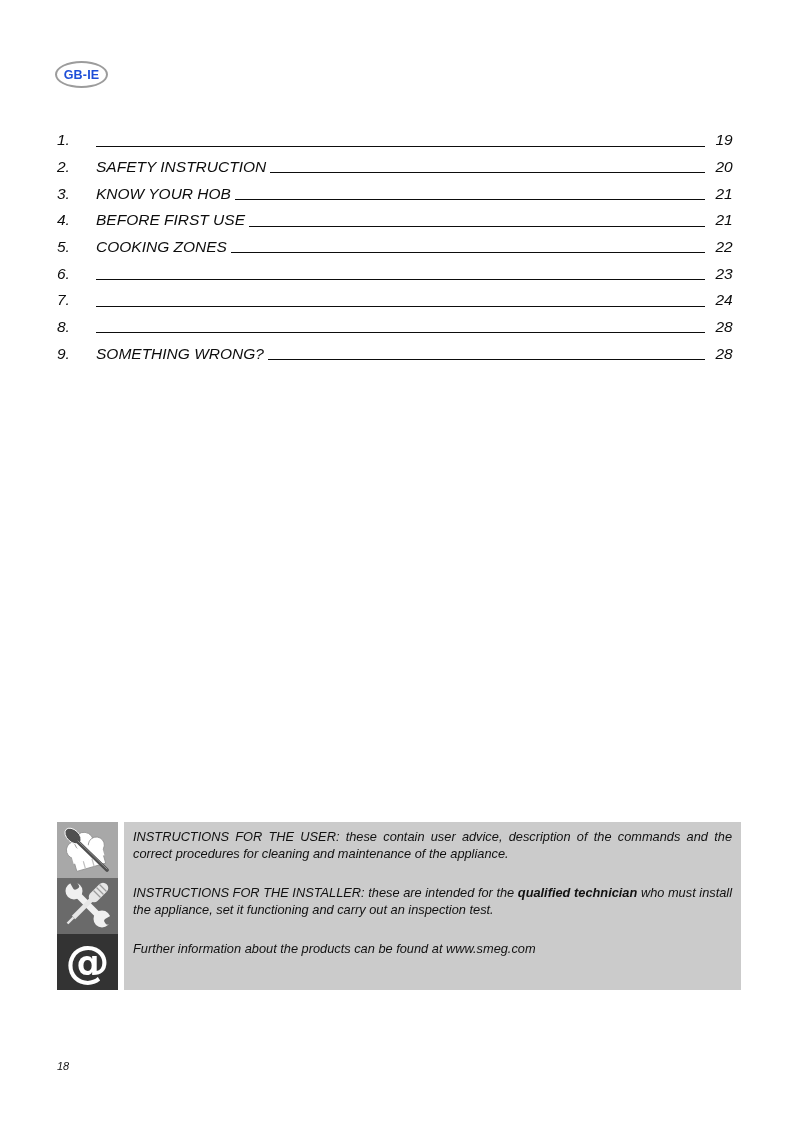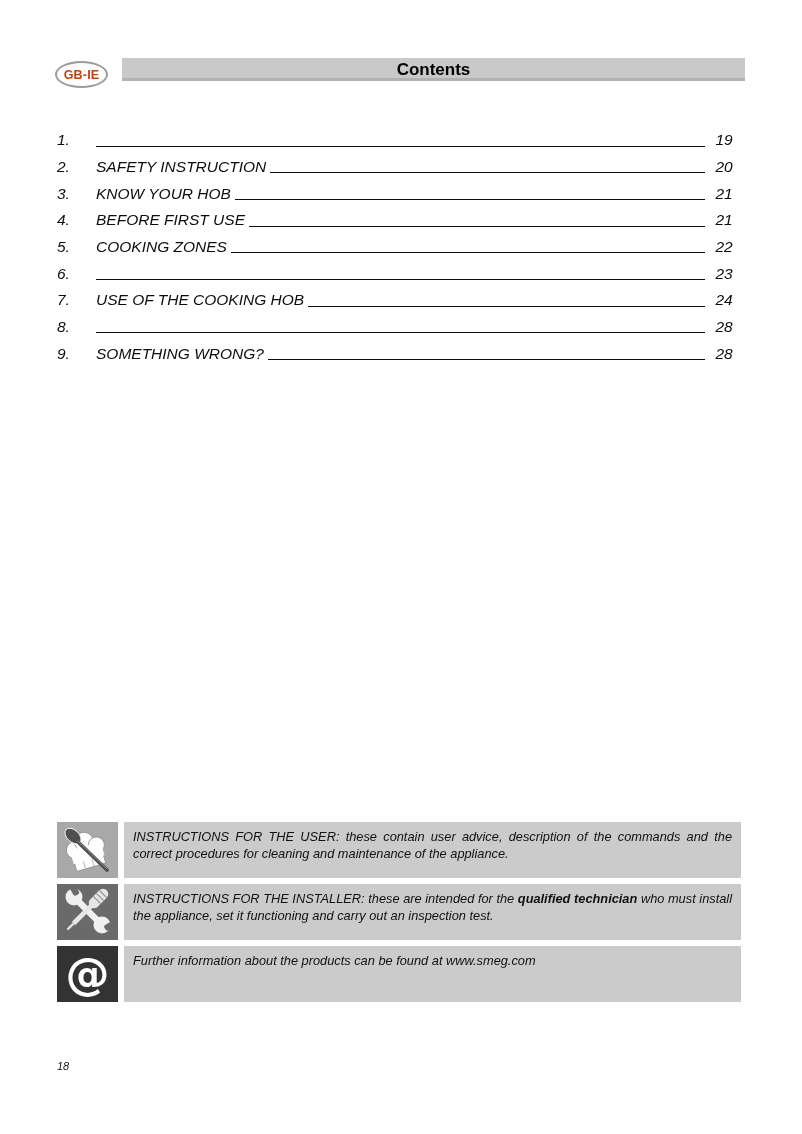--- a/index.html
+++ b/index.html
@@ -14,21 +14,21 @@
   }
 
   
   .locale-badge {
     position: absolute;
     left: 55px; top: 61px;
     width: 53px; height: 27px;
     border: 2px solid #9c9c9c;
     border-radius: 50%;
     display: flex; align-items: center; justify-content: center;
-    color: #c2410c;
+    color: #1d4ed8;
     font-weight: bold;
     font-size: 12.5px;
     letter-spacing: 0.2px;
   }
   .header-bar {
     position: absolute;
     left: 122px; top: 58px;
     width: 623px; height: 23px;
     background: #c9c9c9;
     border-bottom: 3px solid #b2b2b2;
@@ -68,21 +68,21 @@
     padding-left: 6px;
     text-align: center;
   }
 
   
   .info-section {
     position: absolute;
     left: 57px; top: 822px;
     width: 684px;
   }
-  .info-row { display: flex; margin-bottom: 6px; }
+  .info-row { display: flex; margin-bottom: 0; }
   .info-icon {
     flex: 0 0 auto;
     width: 61px; height: 56px;
     margin-right: 6px;
   }
   .info-icon svg { display: block; }
   .icon-at {
     width: 61px; height: 56px;
     background: #333333;
     color: #ffffff;
@@ -115,23 +115,20 @@
   }
 </style>
 </head>
 <body>
 
 <div class="page">
 
   <div class="locale-badge">
     <span>GB-IE</span>
   </div>
-  <div class="header-bar">
-    <span>Contents</span>
-  </div>
 
   <div class="toc">
     <div class="toc-row">
       <span class="toc-num">1.</span>
       <span class="toc-leader"></span>
       <span class="toc-page">19</span>
     </div>
     <div class="toc-row">
       <span class="toc-num">2.</span>
       <span class="toc-title">SAFETY INSTRUCTION</span>
@@ -156,21 +153,20 @@
       <span class="toc-leader"></span>
       <span class="toc-page">22</span>
     </div>
     <div class="toc-row">
       <span class="toc-num">6.</span>
       <span class="toc-leader"></span>
       <span class="toc-page">23</span>
     </div>
     <div class="toc-row">
       <span class="toc-num">7.</span>
-      <span class="toc-title">USE OF THE COOKING HOB</span>
       <span class="toc-leader"></span>
       <span class="toc-page">24</span>
     </div>
     <div class="toc-row">
       <span class="toc-num">8.</span>
       <span class="toc-leader"></span>
       <span class="toc-page">28</span>
     </div>
     <div class="toc-row">
       <span class="toc-num">9.</span>

